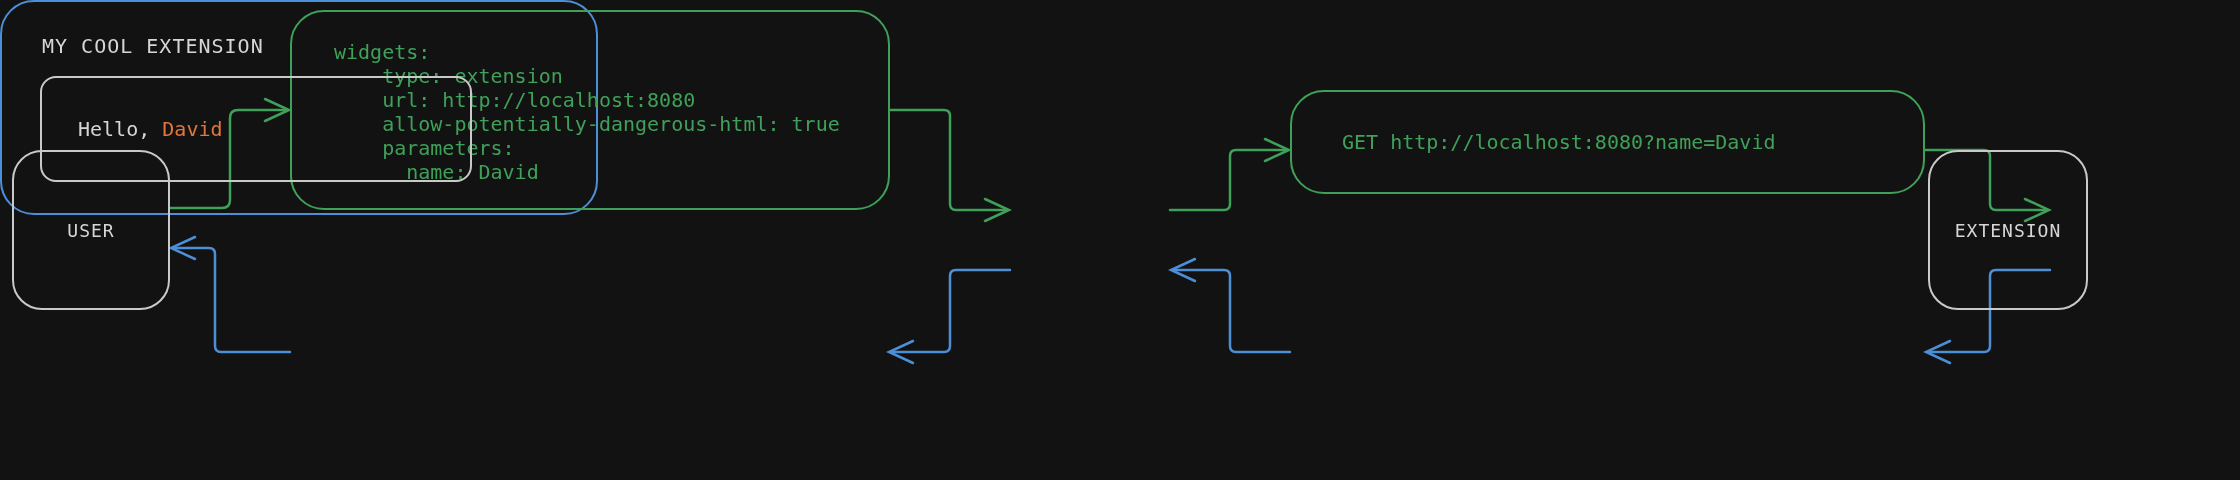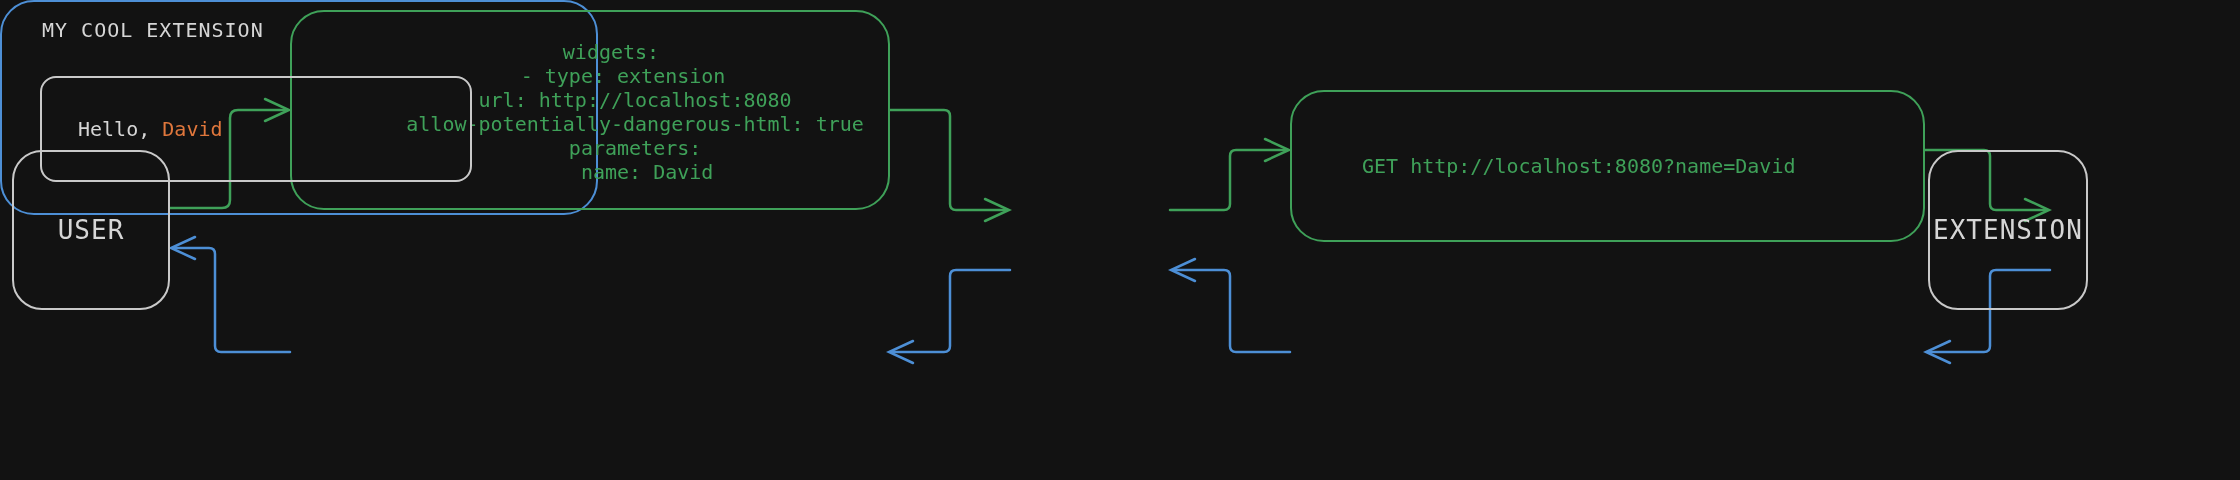--- a/index.html
+++ b/index.html
@@ -36,50 +36,50 @@
   .blue-line path { stroke: var(--blue); }
 
   .node {
     position: absolute;
     border: 2px solid var(--gray-border);
     border-radius: 30px;
     display: flex;
     align-items: center;
     justify-content: center;
     color: var(--text-light);
-    font-size: 26px;
+    font-size: 18px;
     letter-spacing: 1px;
   }
   .code-box {
     position: absolute;
     border: 2px solid;
     border-radius: 34px;
   }
   .code-box pre {
     font-family: inherit;
     font-size: 20px;
     line-height: 24px;
     white-space: pre;
   }
   .green-box { border-color: var(--green); color: var(--green); }
   .blue-box  { border-color: var(--blue);  color: var(--blue); }
 
   #config-box { left: 290px; top: 10px; width: 600px; height: 200px; }
-  #config-box pre { margin: 28px 0 0 42px; text-align: center; }
+  #config-box pre { margin: 28px 0 0 42px; }
 
-  #request-box { left: 1290px; top: 90px; width: 635px; height: 152px; display: flex; align-items: center; padding-left: 20px; }
+  #request-box { left: 1290px; top: 90px; width: 635px; height: 104px; display: flex; align-items: center; }
   #request-box pre { margin-left: 50px; }
 
   #response-box { left: 1290px; top: 250px; width: 635px; height: 210px; }
   #response-box pre { margin: 40px 0 0 50px; }
 
   #widget-box { left: 290px; top: 250px; width: 598px; height: 215px; border: 2px solid var(--blue); border-radius: 34px; }
   .widget-title {
     position: absolute;
-    left: 42px; top: 18px;
+    left: 42px; top: 34px;
     color: var(--text-light);
     font-size: 20px;
     letter-spacing: 1px;
   }
   .widget-inner {
     position: absolute;
     left: 40px; top: 76px;
     width: 432px; height: 106px;
     border: 2px solid var(--gray-border);
     border-radius: 16px;

